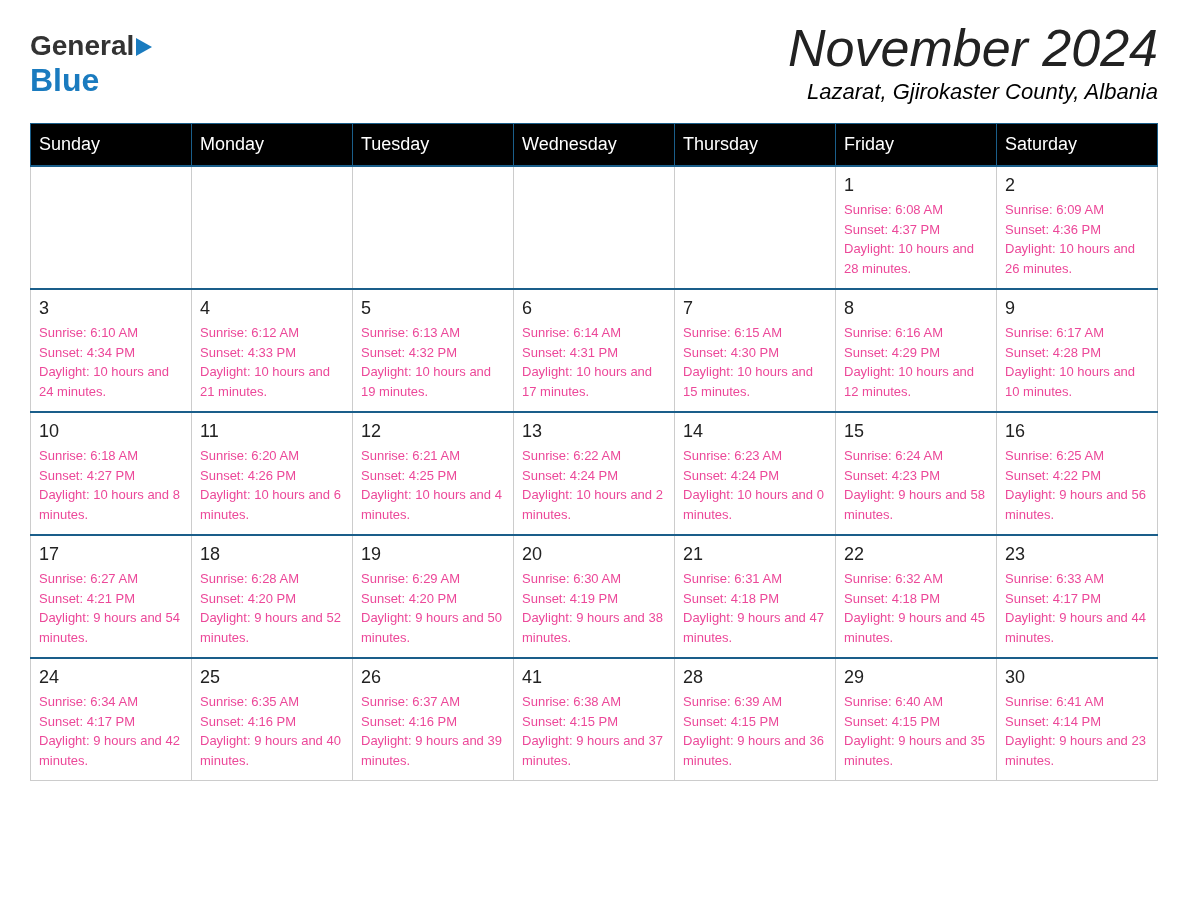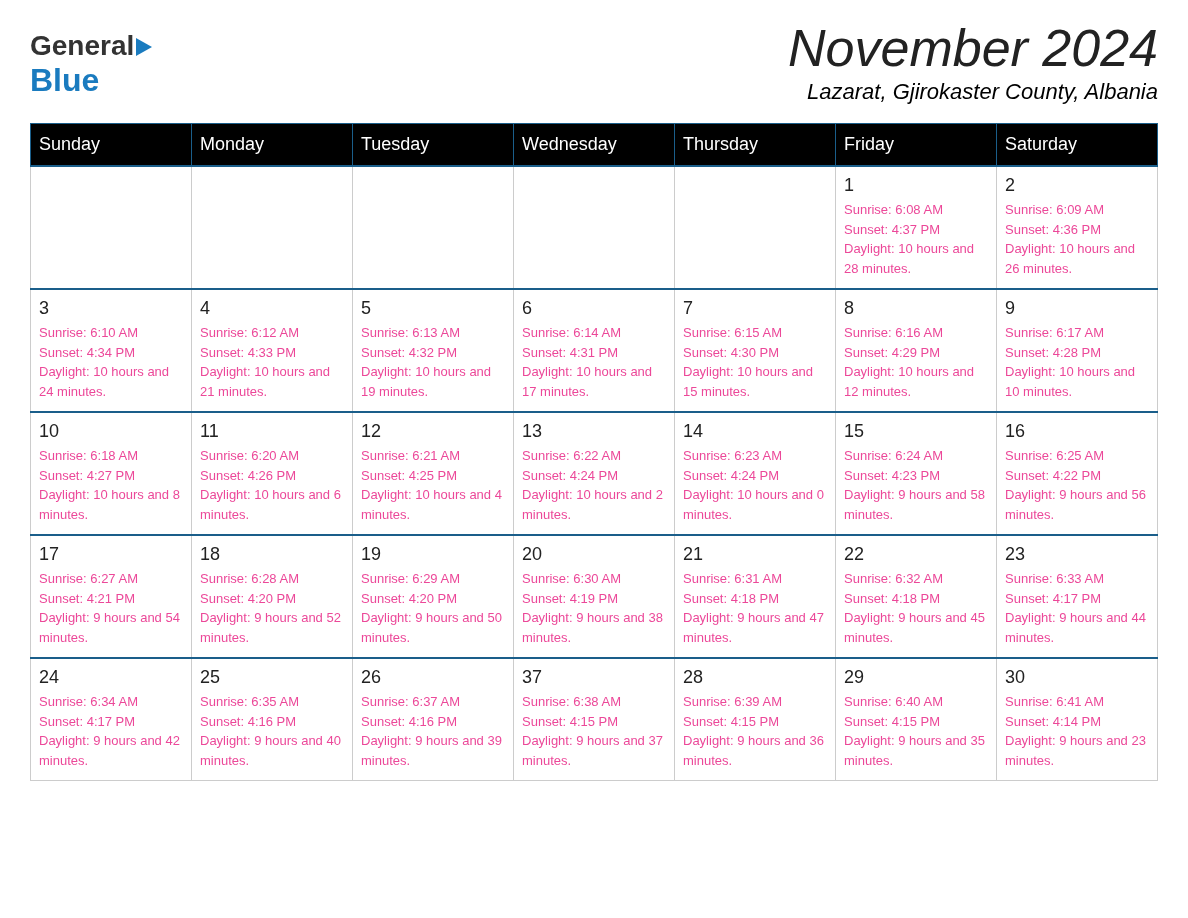--- a/index.html
+++ b/index.html
@@ -235,21 +235,21 @@
         </td>
         <td>
           <span class="day-number">25</span>
           <div class="day-info"><span>Sunrise: 6:35 AM</span><br><span>Sunset: 4:16 PM</span><br><span>Daylight: 9 hours and 40 minutes.</span></div>
         </td>
         <td>
           <span class="day-number">26</span>
           <div class="day-info"><span>Sunrise: 6:37 AM</span><br><span>Sunset: 4:16 PM</span><br><span>Daylight: 9 hours and 39 minutes.</span></div>
         </td>
         <td>
-          <span class="day-number">37</span>
+          <span class="day-number">41</span>
           <div class="day-info"><span>Sunrise: 6:38 AM</span><br><span>Sunset: 4:15 PM</span><br><span>Daylight: 9 hours and 37 minutes.</span></div>
         </td>
         <td>
           <span class="day-number">28</span>
           <div class="day-info"><span>Sunrise: 6:39 AM</span><br><span>Sunset: 4:15 PM</span><br><span>Daylight: 9 hours and 36 minutes.</span></div>
         </td>
         <td>
           <span class="day-number">29</span>
           <div class="day-info"><span>Sunrise: 6:40 AM</span><br><span>Sunset: 4:15 PM</span><br><span>Daylight: 9 hours and 35 minutes.</span></div>
         </td>

